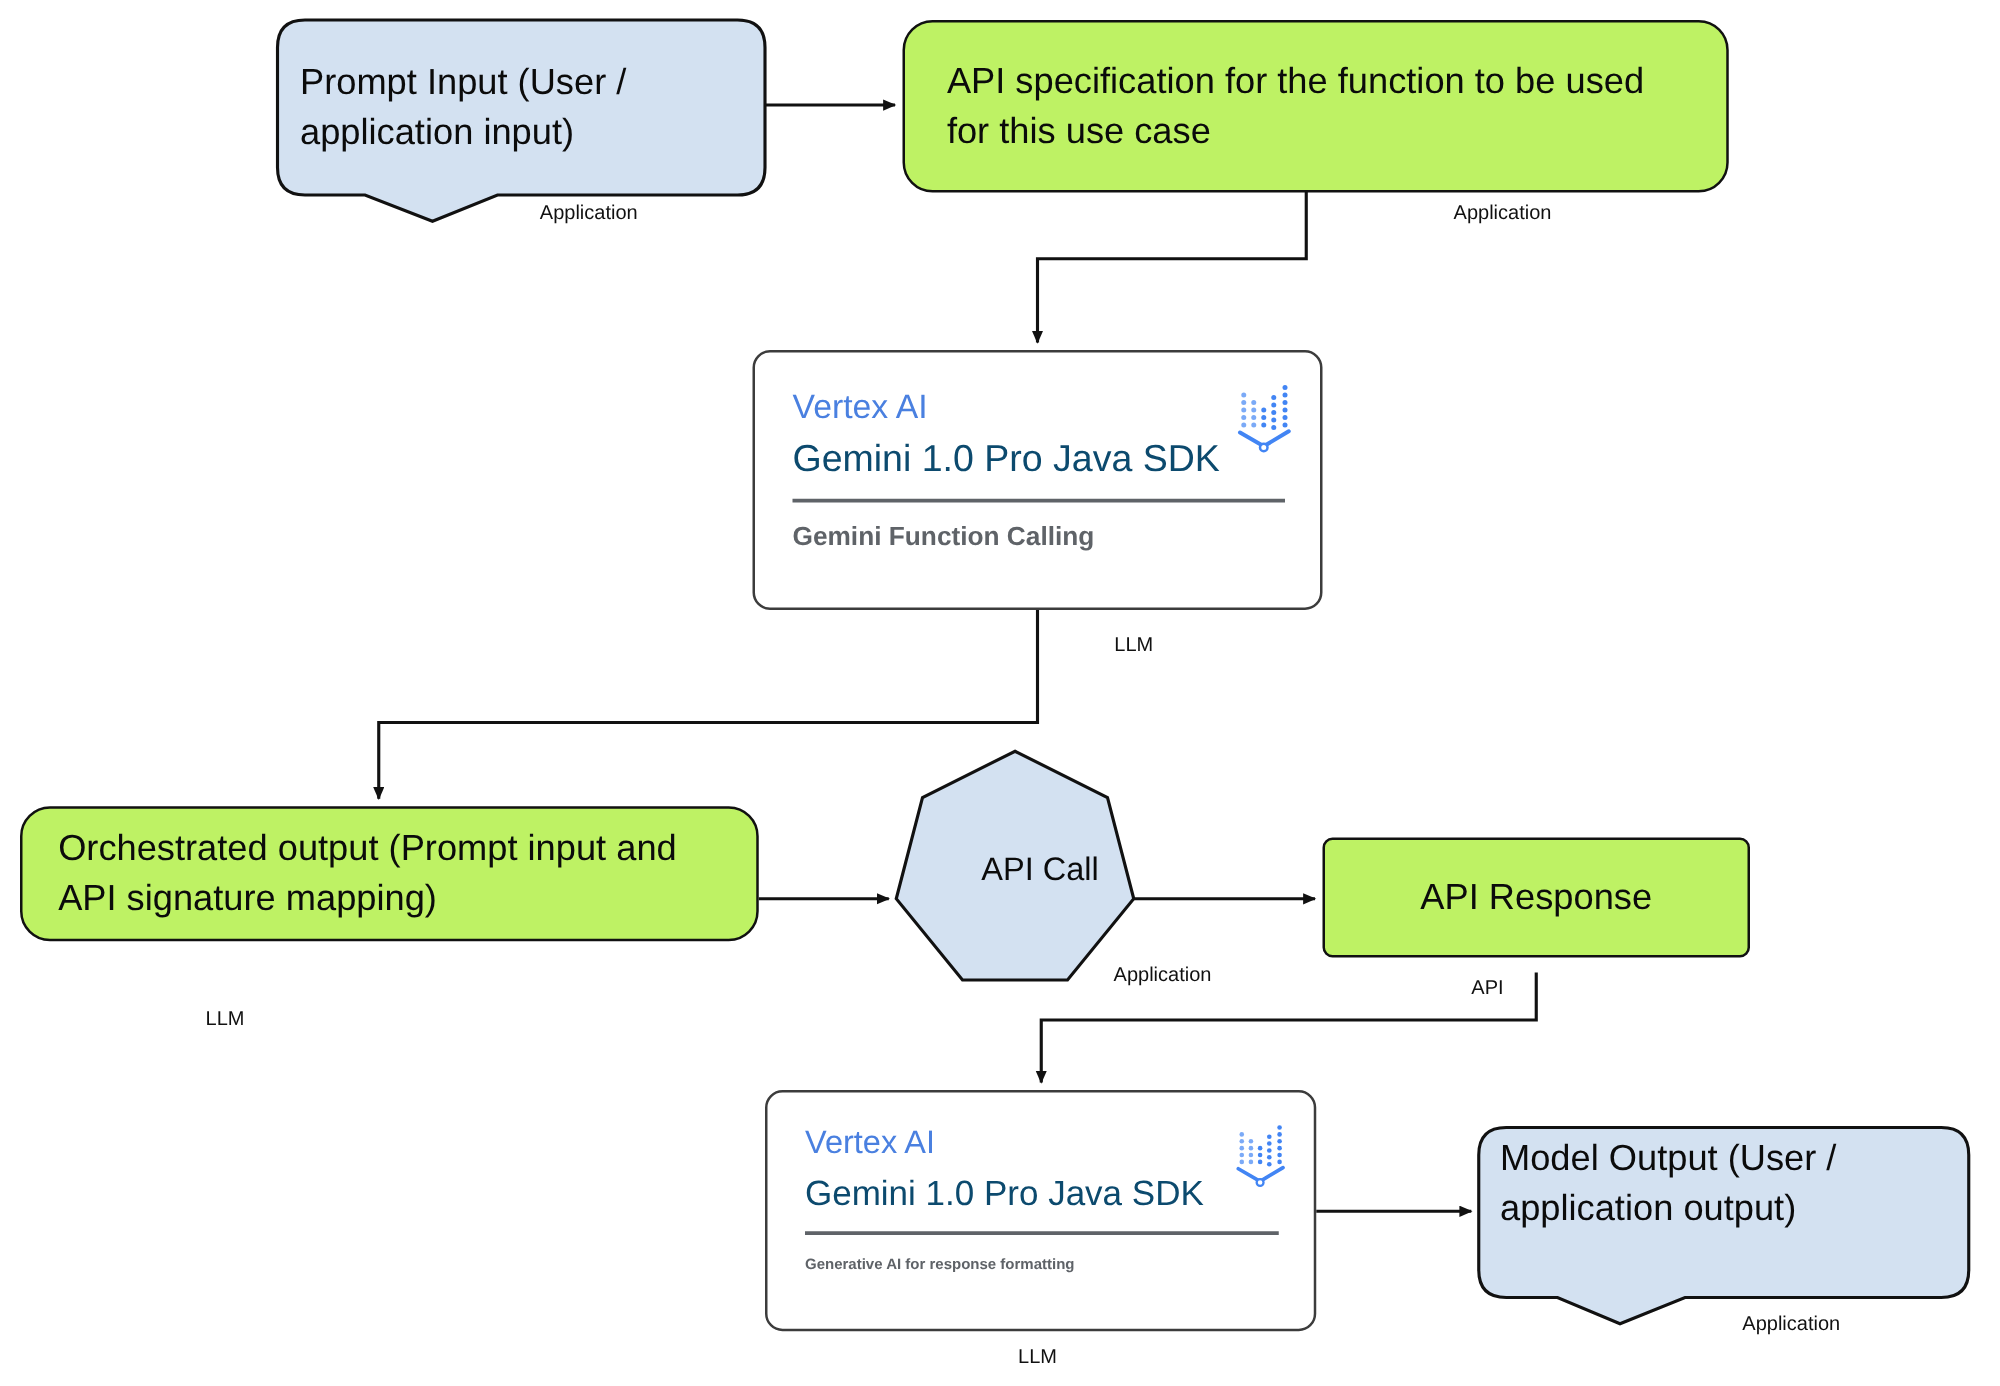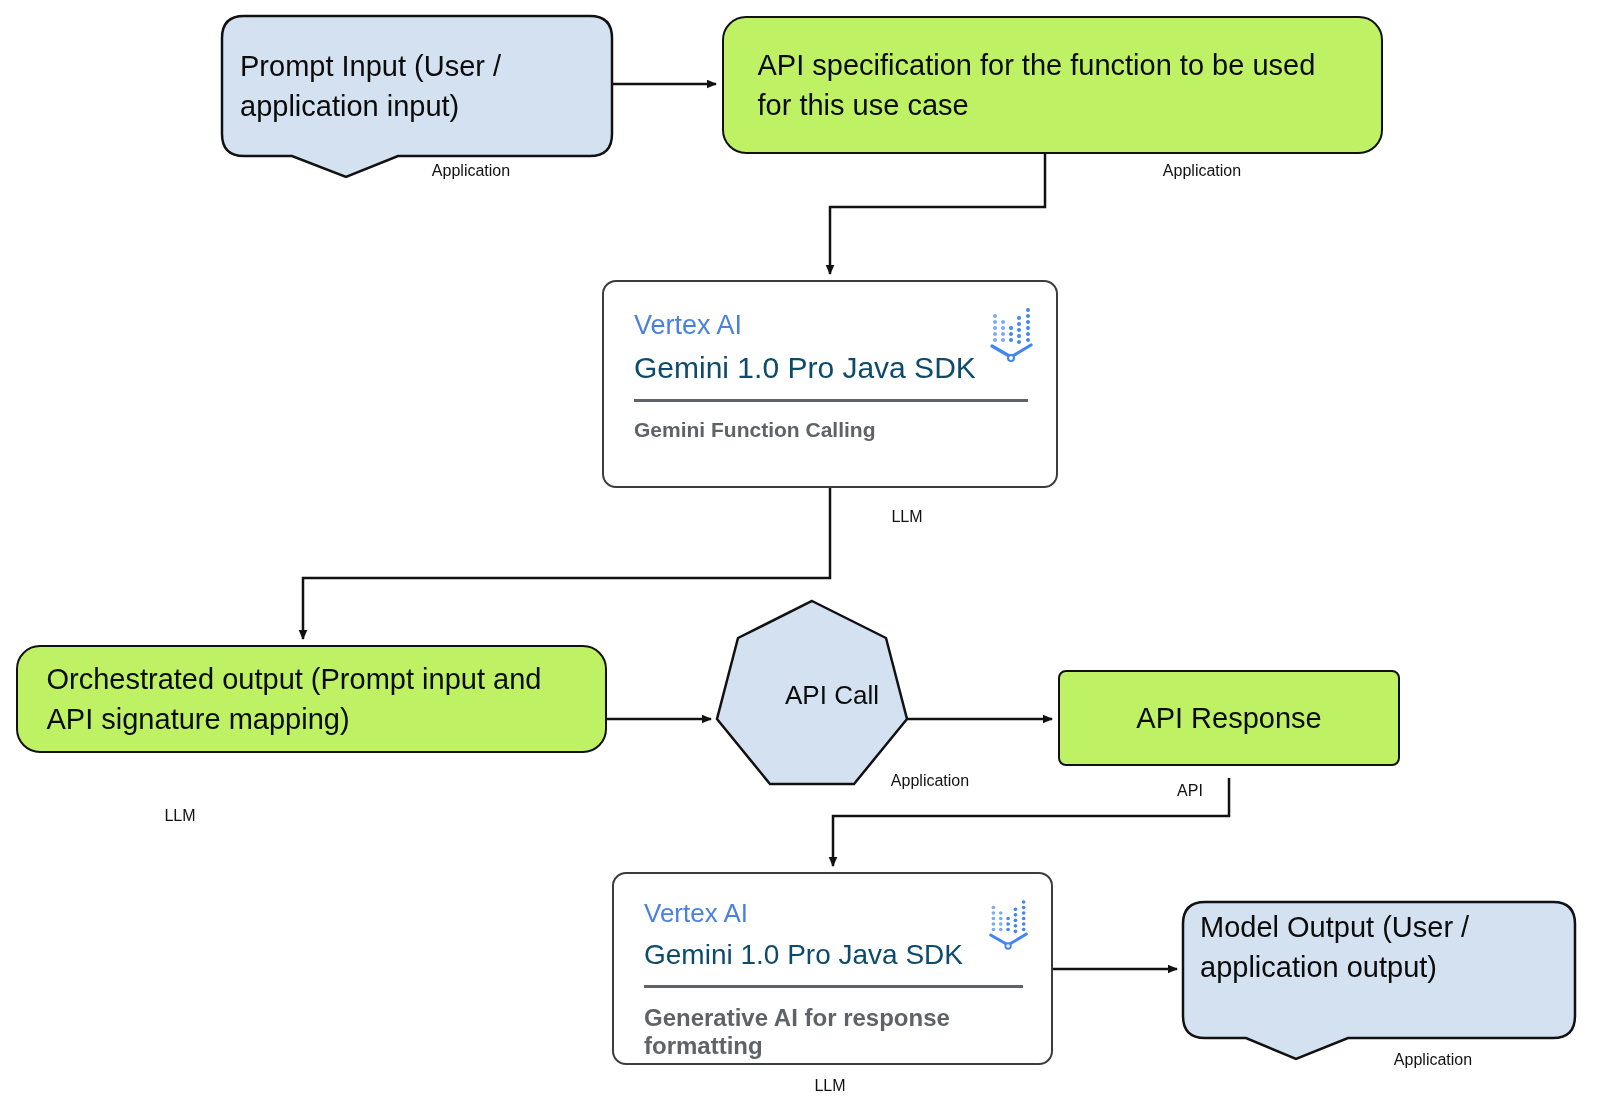--- a/index.html
+++ b/index.html
@@ -22,21 +22,21 @@
   .card{
     position:absolute;background:#ffffff;border:2.5px solid #3c3c3c;border-radius:14px;
     box-sizing:border-box;
   }
   .card-heading{margin:28px 0 0 30px;font-size:27px;color:#4a80e0;}
   .card-title{margin:10px 0 0 30px;font-size:30px;color:#0c4a6e;}
   .card-divider{margin:14px 28px 0 30px;height:3px;background:#5f6368;border:none;}
   .card-subtitle{margin:16px 0 0 30px;font-size:21px;color:#5f6368;font-weight:bold;}
   .card2 .card-heading{margin-top:24px;font-size:26px;}
   .card2 .card-title{font-size:28px;}
-  .card2 .card-subtitle{font-size:24px;}
+  .card2 .card-subtitle{font-size:12px;}
   .card-icon{position:absolute;right:20px;top:22px;}
 </style>
 </head>
 <body>
 
 <div class="canvas">
 
   <svg class="layer">
     <defs>
       <marker id="arrow" markerWidth="11" markerHeight="10" refX="9.5" refY="4.5" orient="auto" markerUnits="userSpaceOnUse">

